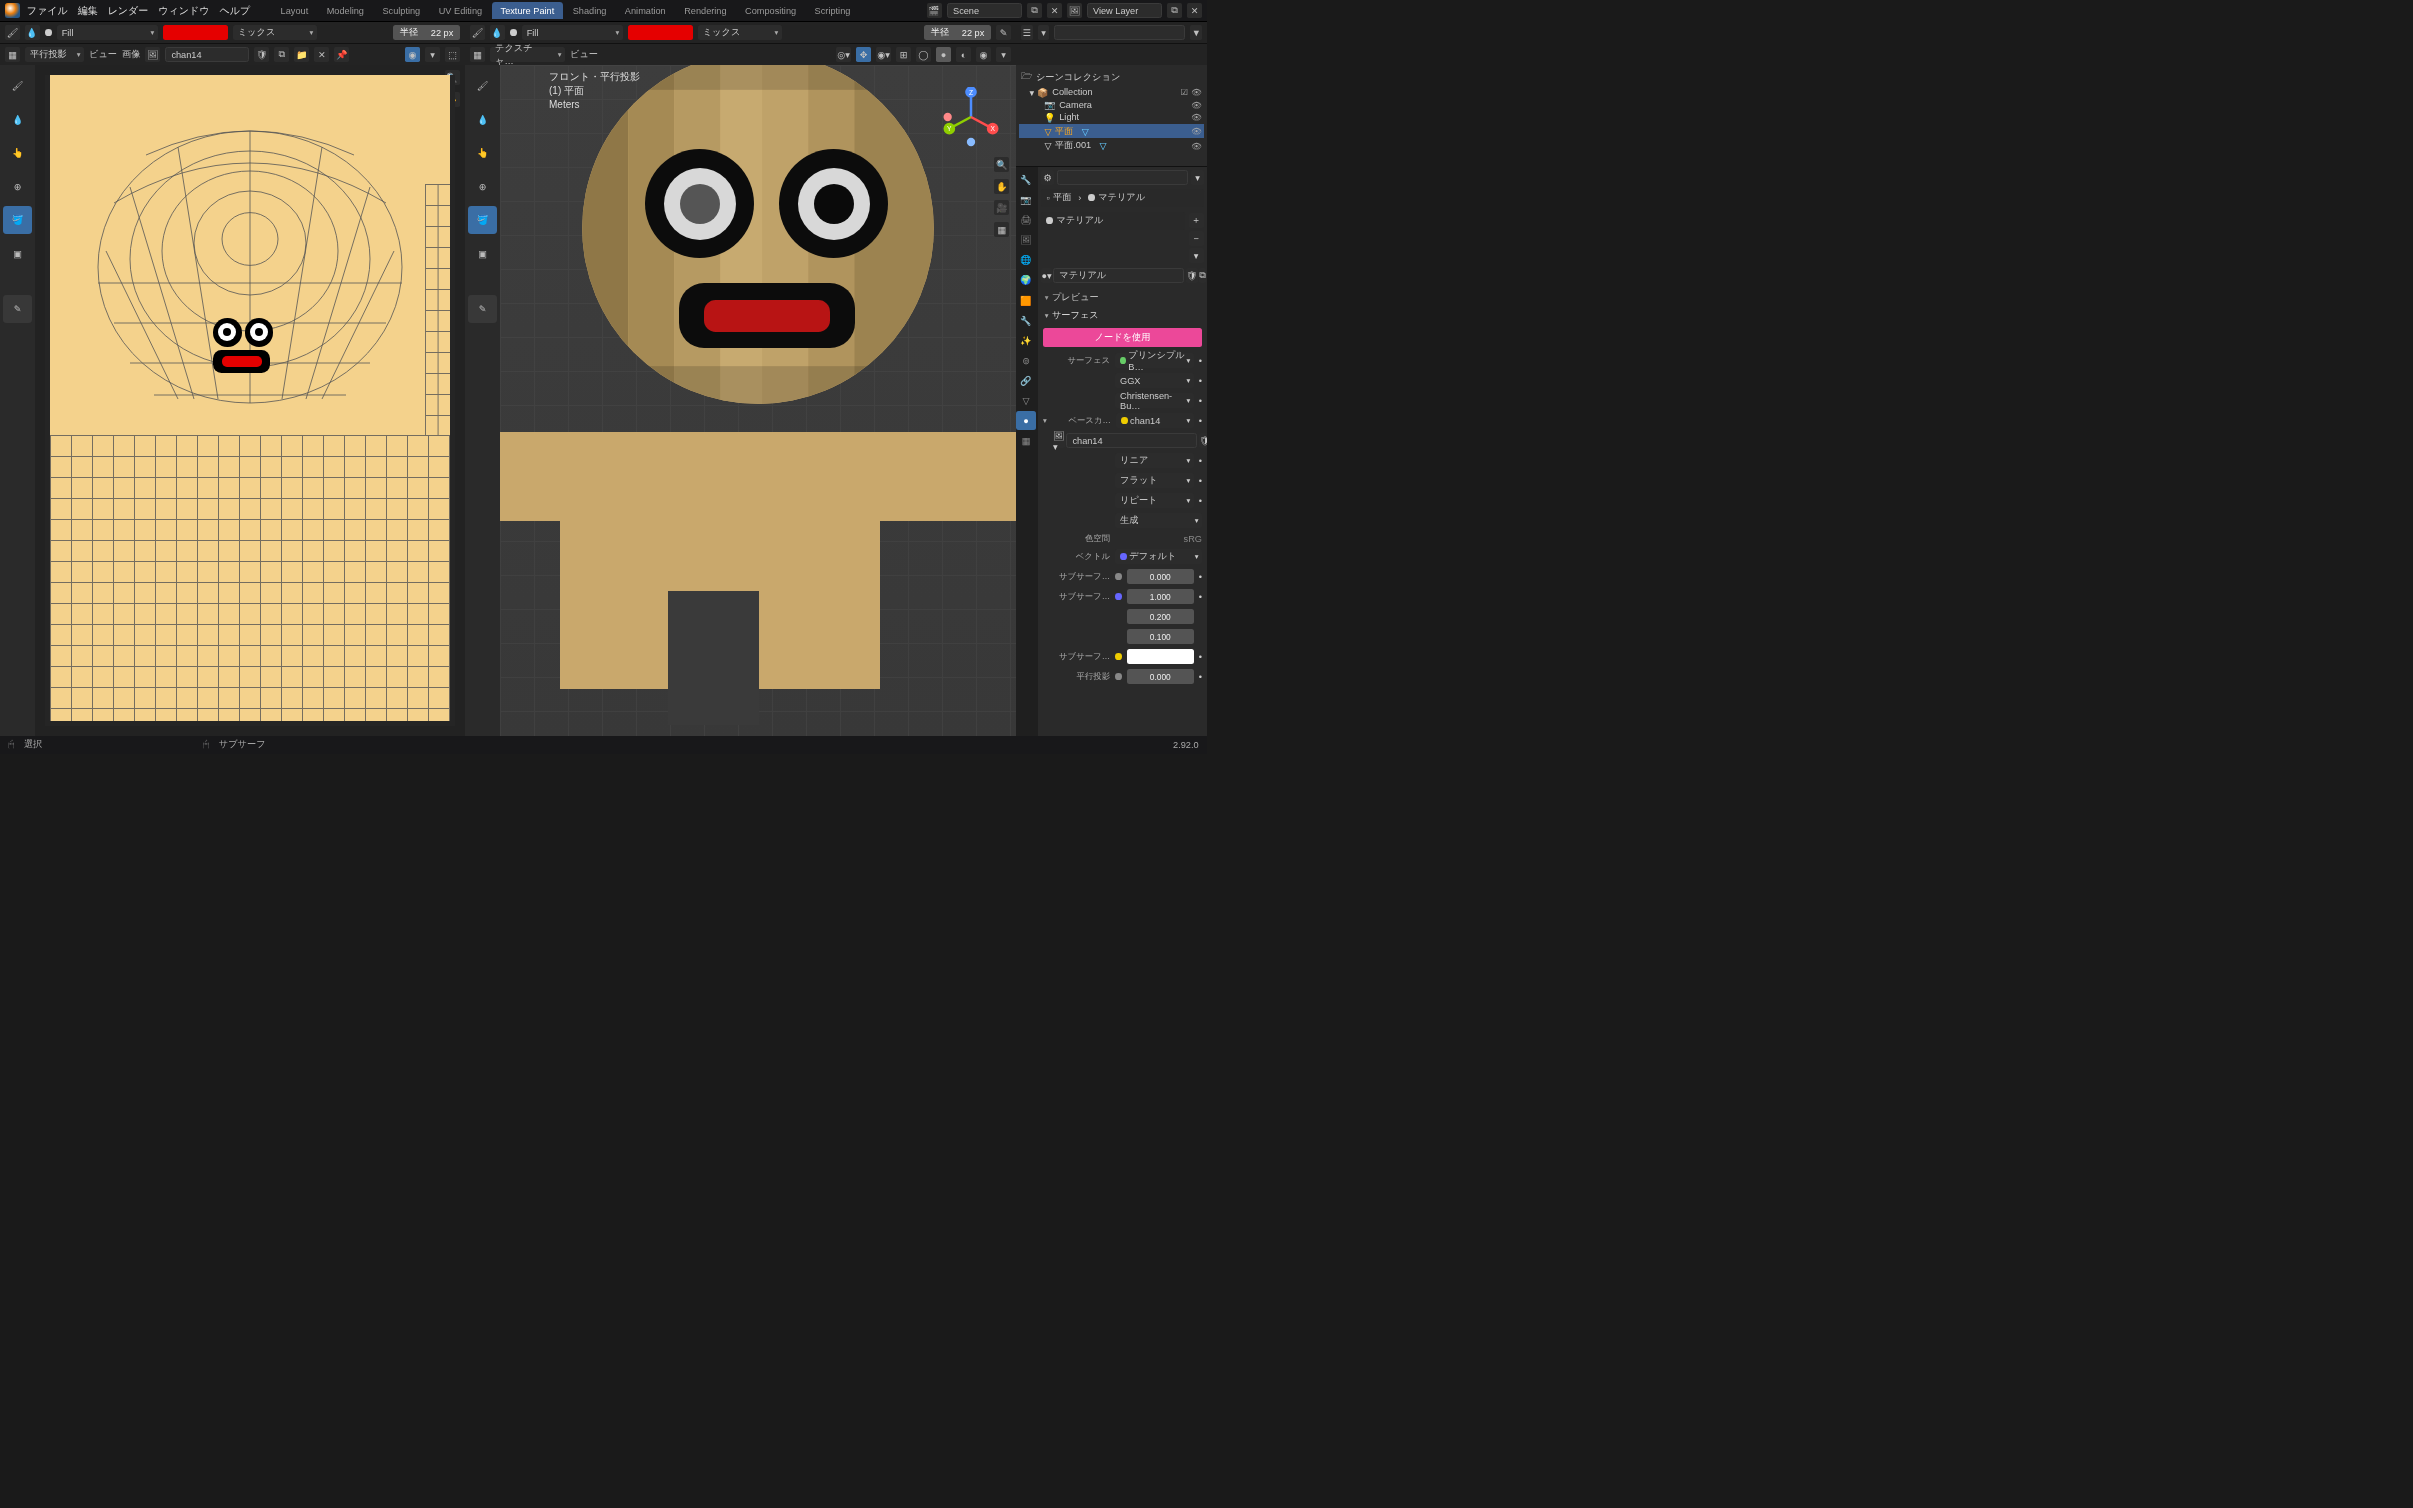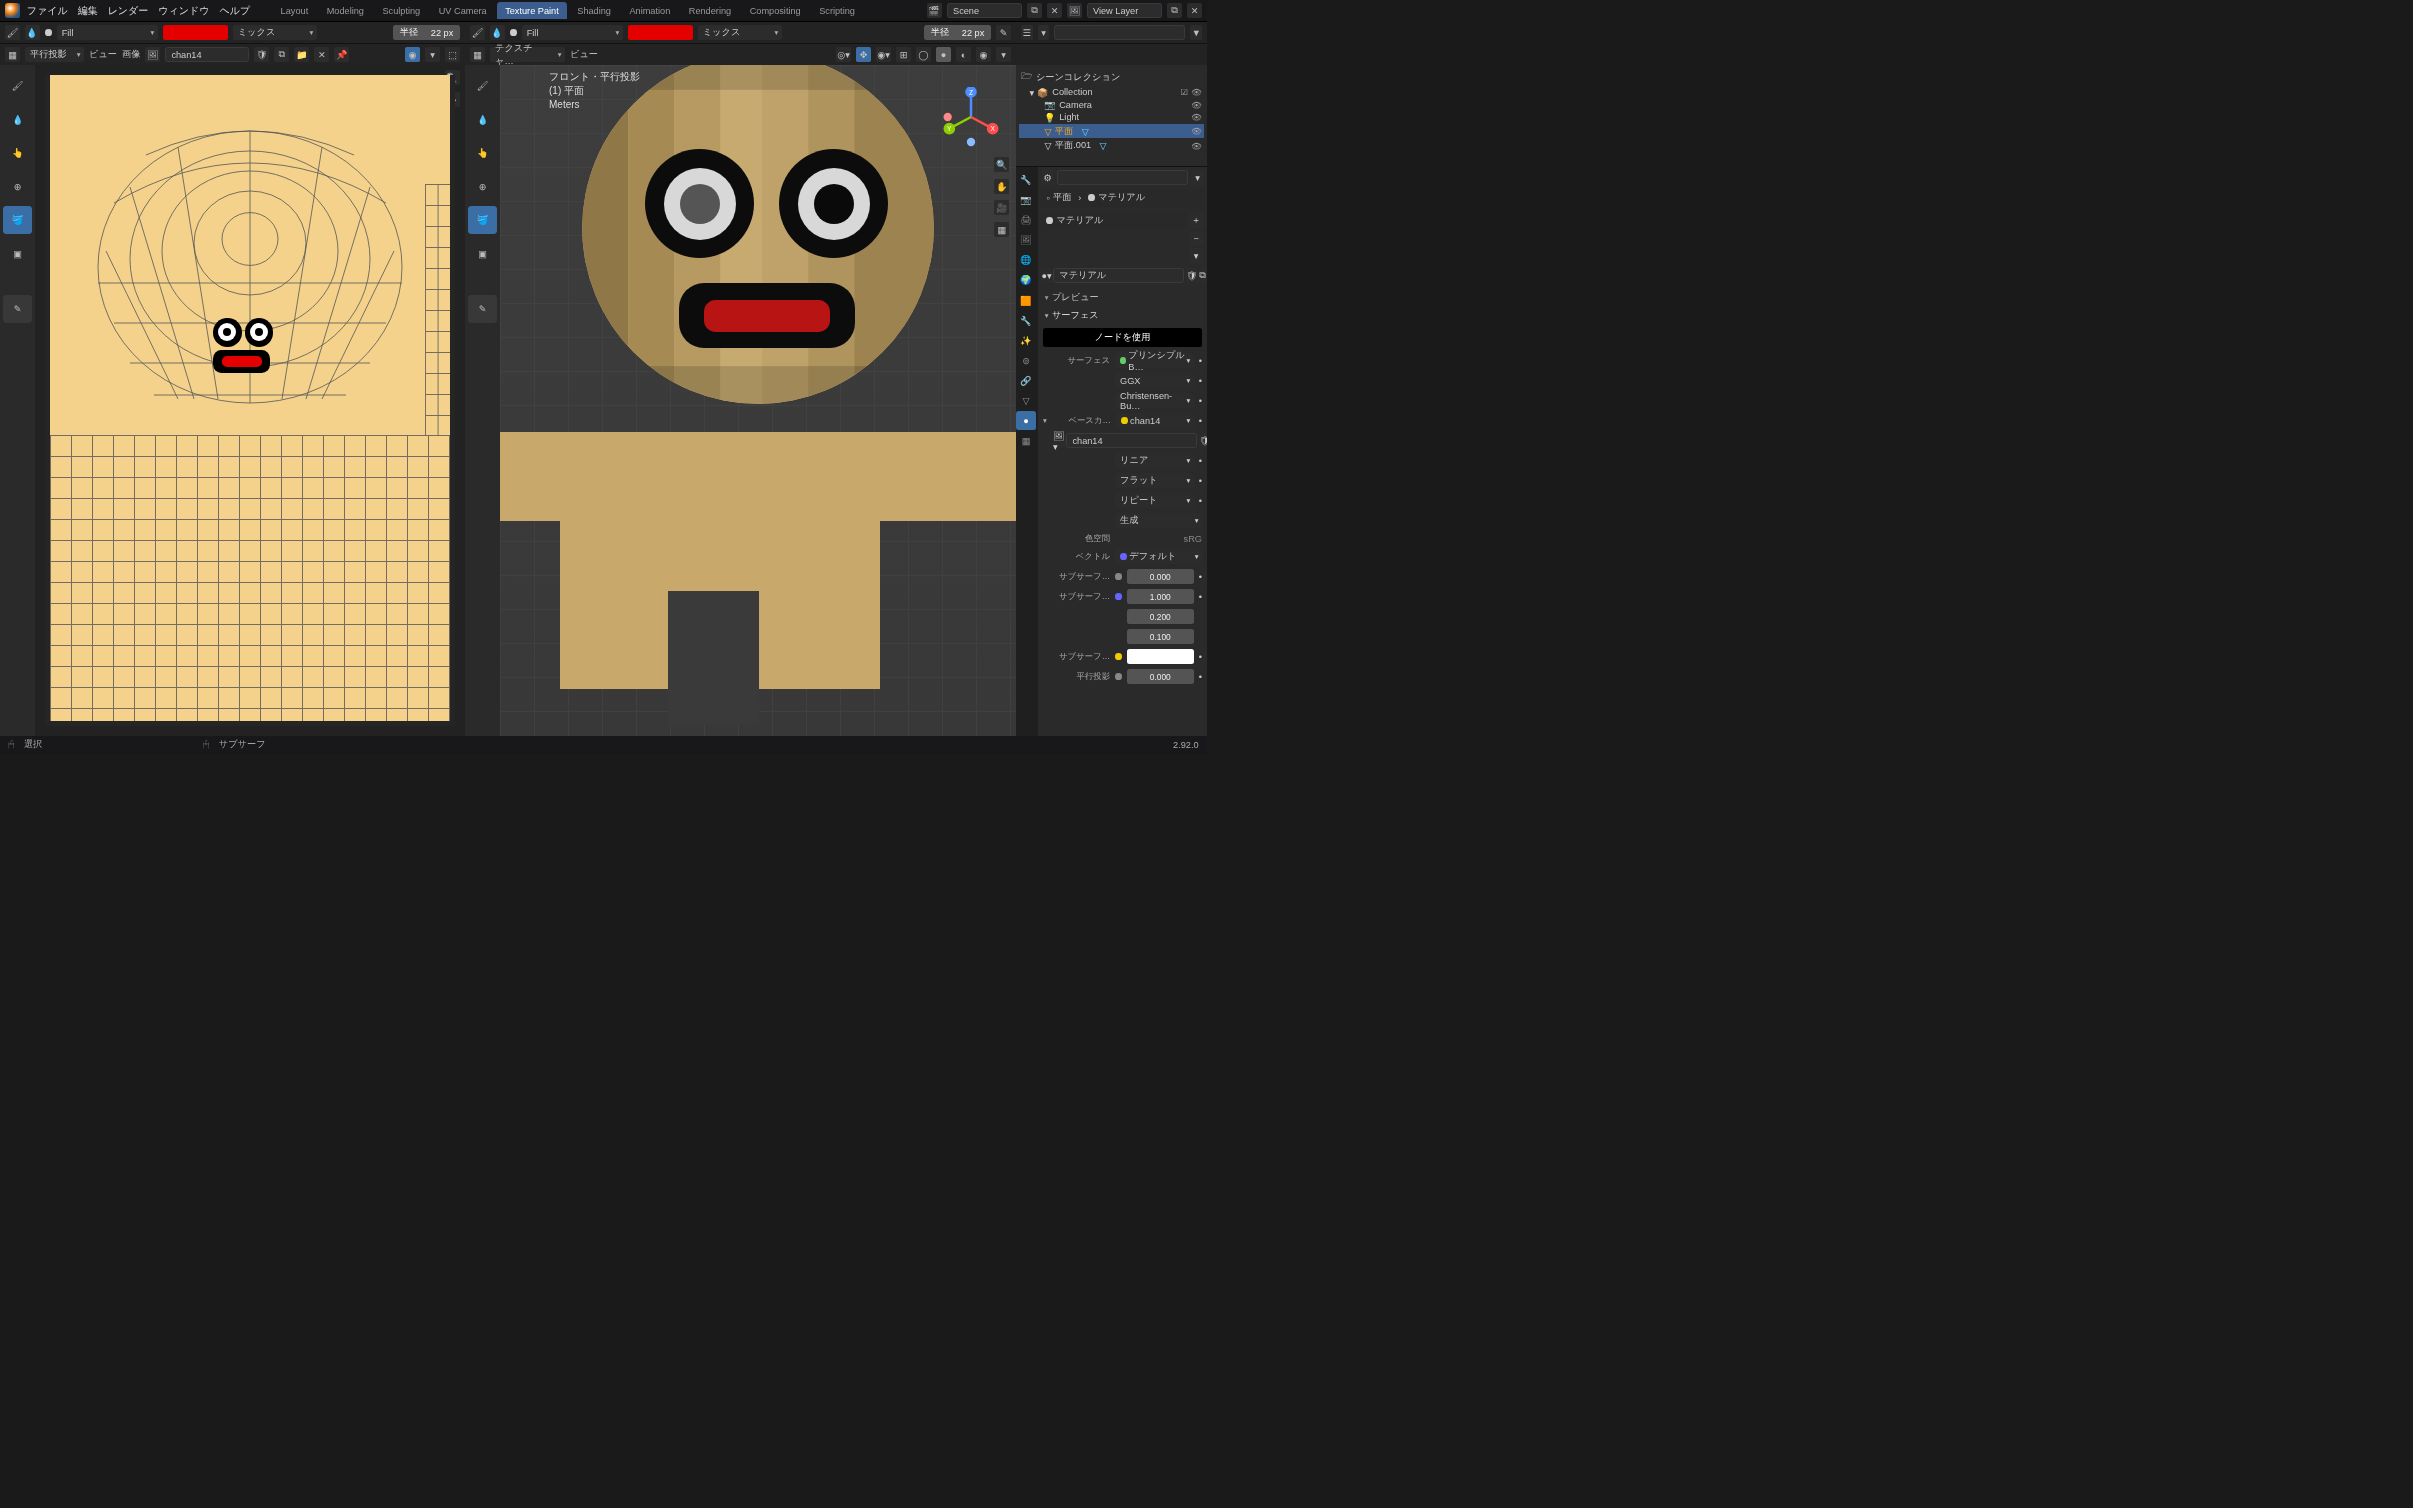--- a/index.html
+++ b/index.html
@@ -60,21 +60,21 @@
 .prop-tabs { width: 22px; background: #1f1f1f; display: flex; flex-direction: column; gap: 1.7px; padding-top: 3.4px; }
 .prop-tabs .pt { width: 20px; height: 18.4px; display: flex; align-items: center; justify-content: center; color: #888; cursor: pointer; border-radius: 2.5px; }
 .prop-tabs .pt.active { background: #3a6ea5; color: #fff; }
 .prop-body { flex: 1; padding: 3.4px; overflow: hidden; font-size: 9.2px; color: #ccc; }
 .prop-row { display: flex; align-items: center; gap: 5px; padding: 2.5px 1.7px; }
 .prop-row .lbl { width: 67px; text-align: right; color: #aaa; font-size: 8.4px; }
 .prop-row .val { flex: 1; }
 .slot { background: #292929; padding: 2.5px 5px; border-radius: 2.5px; display: flex; align-items: center; gap: 3.4px; }
 .panel-head { display: flex; align-items: center; gap: 3.4px; padding: 2.5px 3.4px; color: #ddd; }
 .panel-head::before { content: "▾"; font-size: 7.5px; color: #aaa; }
-.blue-btn { background: #000000; color: #fff; padding: 3.4px; text-align: center; border-radius: 2.5px; margin: 3.4px 1.7px; cursor: pointer; }
+.blue-btn { background: #ec4899; color: #fff; padding: 3.4px; text-align: center; border-radius: 2.5px; margin: 3.4px 1.7px; cursor: pointer; }
 .val-field { background: #545454; border-radius: 2.5px; padding: 1.7px 5px; text-align: center; color: #eee; font-size: 8.4px; height: 15px; display: flex; align-items: center; justify-content: center; }
 .ddl { background: #2c2c2c; border-radius: 2.5px; padding: 1.7px 5px; color: #ccc; position: relative; height: 15px; display: flex; align-items: center; }
 .ddl::after { content: "▾"; position: absolute; right: 3.4px; font-size: 7.5px; }
 
 
 .status { position: absolute; bottom: 0; left: 0; right: 0; height: 18.4px; background: #18181a; display: flex; align-items: center; padding: 0 8.4px; gap: 10px; color: #aaa; font-size: 9.2px; }
 .status .right { margin-left: auto; }
 
 .mini-ico { font-size: 9.2px; }
 .dot { width: 6.7px; height: 6.7px; border-radius: 50%; display: inline-block; }
@@ -88,21 +88,21 @@
     <span>ファイル</span>
     <span>編集</span>
     <span>レンダー</span>
     <span>ウィンドウ</span>
     <span>ヘルプ</span>
   </div>
   <div class="tabs">
     <span class="tab">Layout</span>
     <span class="tab">Modeling</span>
     <span class="tab">Sculpting</span>
-    <span class="tab">UV Camera</span>
+    <span class="tab">UV Editing</span>
     <span class="tab active">Texture Paint</span>
     <span class="tab">Shading</span>
     <span class="tab">Animation</span>
     <span class="tab">Rendering</span>
     <span class="tab">Compositing</span>
     <span class="tab">Scripting</span>
   </div>
   <div class="right">
     <span class="icon-btn mini-ico">🎬</span>
     <input class="field-input" style="width: 75px;" value="Scene">

